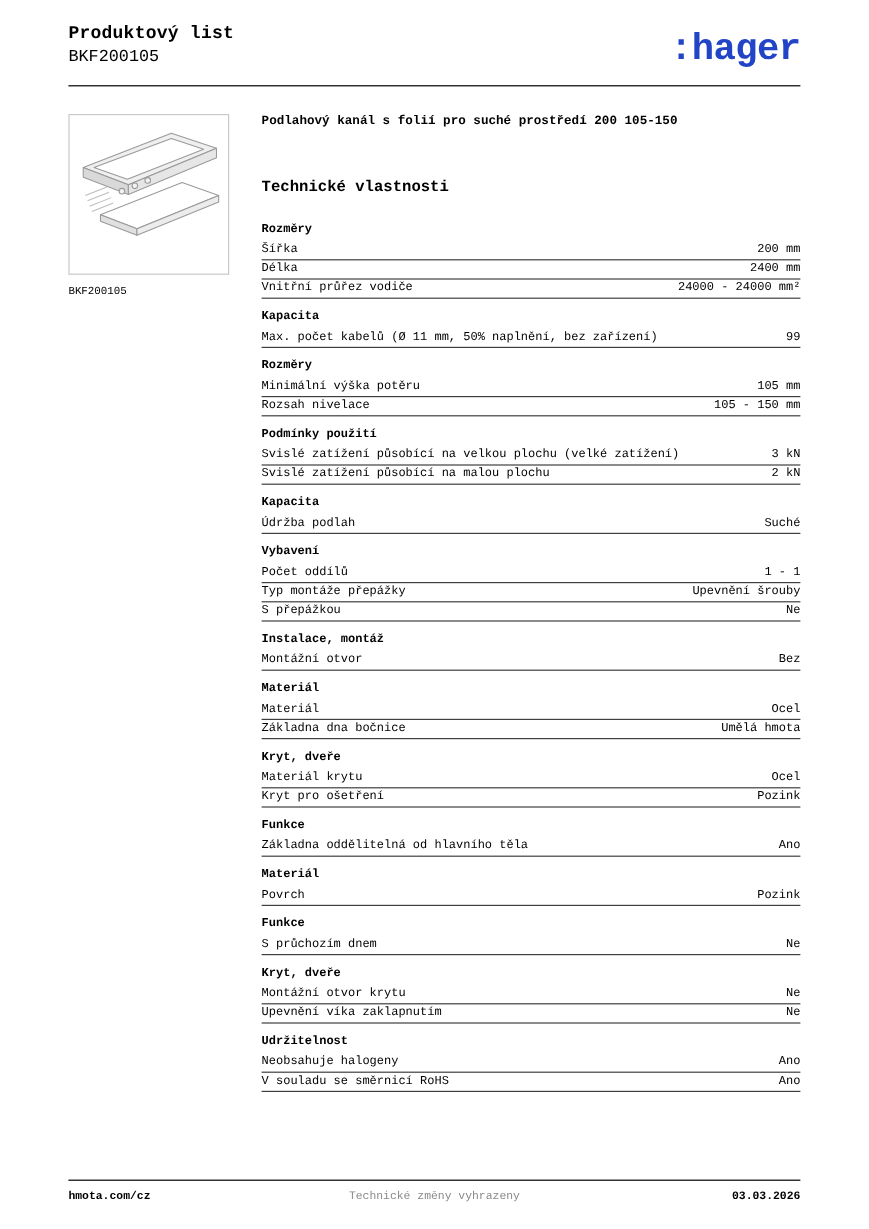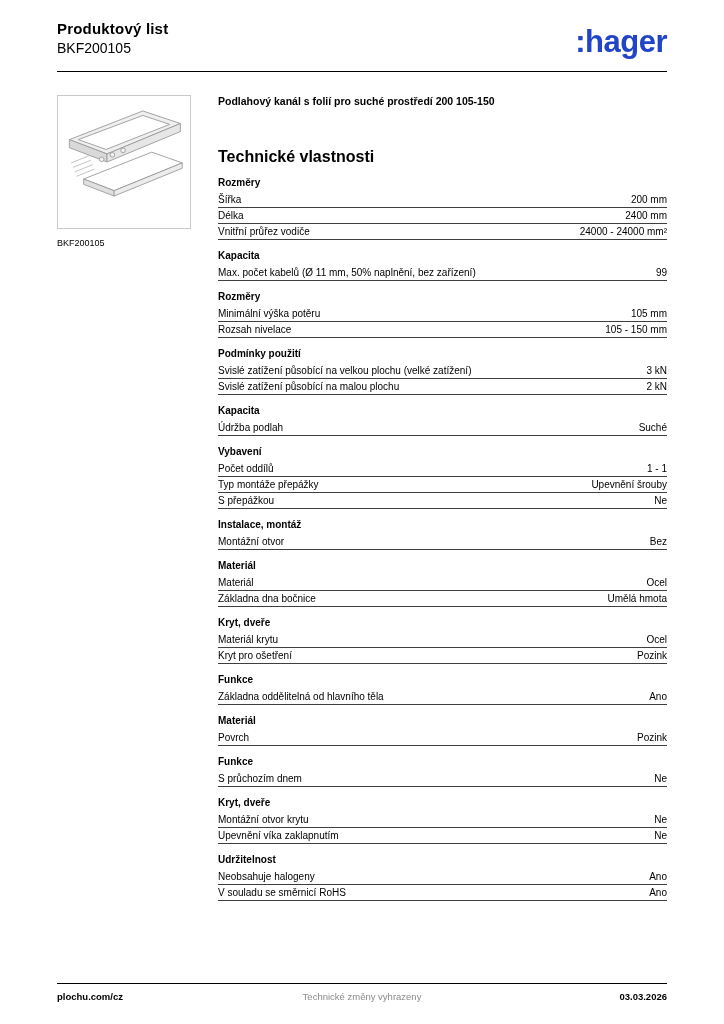--- a/index.html
+++ b/index.html
@@ -1,20 +1,20 @@
 <!DOCTYPE html>
 <html><head>
 <meta charset="utf-8">
 <style>
   html,body { margin:0; padding:0; background:#ffffff; }
   .page {
     position:relative;
     width:724px; height:1024px;
     background:#ffffff;
-    font-family:Liberation Sans, sans-serif;
+    font-family:Liberation Mono, monospace;
     color:#000;
     overflow:hidden;
   }
   
   .header { position:absolute; left:57px; right:57px; top:20px; height:50px; }
   .doc-title { font-size:15px; font-weight:bold; letter-spacing:0.2px; }
   .doc-code { font-size:14px; margin-top:3px; }
   .logo { position:absolute; right:0; top:4px; font-size:31px; font-weight:bold; letter-spacing:-0.5px; }
   .header-rule { position:absolute; left:57px; right:57px; top:71px; border-top:1.4px solid #000; }
 
@@ -25,21 +25,21 @@
     border:1px solid #c9c9c9;
     background:#fff;
     display:flex; align-items:center; justify-content:center;
     box-sizing:border-box;
   }
   .image-caption { font-size:9px; margin-top:9px; color:#000; }
 
   
   .content { position:absolute; left:218px; top:95px; width:449px; }
   .product-name { font-size:10.5px; font-weight:bold; line-height:13px; margin-bottom:40px; }
-  .tech-title { font-size:16px; font-weight:bold; margin-bottom:1px; }
+  .tech-title { font-size:13px; font-weight:bold; margin-bottom:13px; }
 
   .section-title { font-size:10px; font-weight:bold; line-height:11px; padding:10px 0 4px 0; }
   .row {
     display:flex; justify-content:space-between; align-items:flex-end;
     font-size:10px; line-height:11px;
     padding:2px 0 2px 0;
     border-bottom:1px solid #3f3f3f;
   }
   .row .label { text-align:left; padding-right:10px; }
   .row .value { text-align:right; white-space:nowrap; }
@@ -237,18 +237,18 @@
           </div>
           <div class="row">
             <span class="label">V souladu se směrnicí RoHS</span>
             <span class="value">Ano</span>
           </div>
         </div>
       </div>
   </div>
 
   <div class="footer">
-    <span class="f-left">plochu.com/cz</span>
+    <span class="f-left">hmota.com/cz</span>
     <span class="f-center">Technické změny vyhrazeny</span>
     <span class="f-right">03.03.2026</span>
   </div>
 
 </div>
 
 </body></html>

